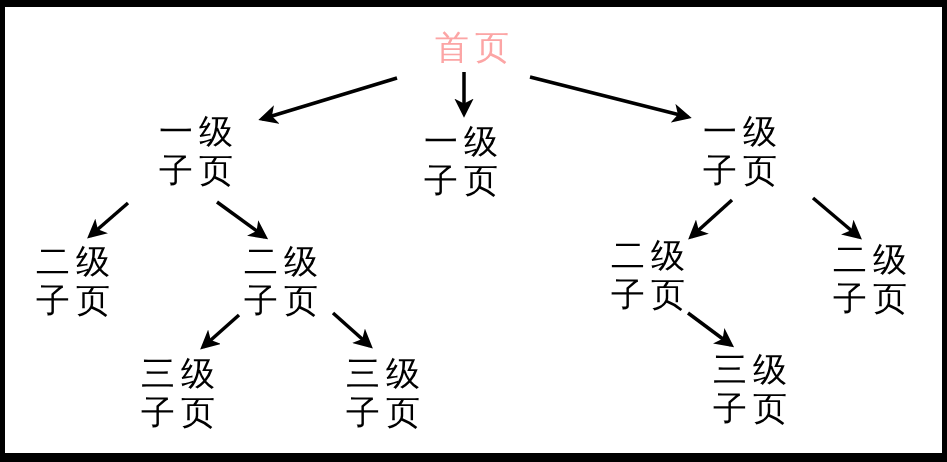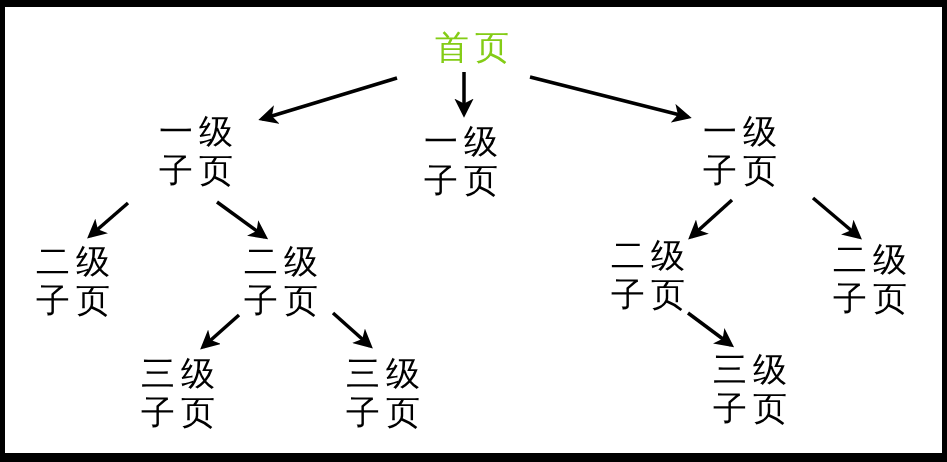--- a/index.html
+++ b/index.html
@@ -52,21 +52,21 @@
         <line x1="217" y1="202" x2="265" y2="237" stroke="#000000" stroke-width="3.5" marker-end="url(#arrowhead)"></line>
         <line x1="239" y1="315" x2="203" y2="347" stroke="#000000" stroke-width="3.5" marker-end="url(#arrowhead)"></line>
         <line x1="333" y1="313" x2="370" y2="346" stroke="#000000" stroke-width="3.5" marker-end="url(#arrowhead)"></line>
         <line x1="732" y1="200" x2="691" y2="237" stroke="#000000" stroke-width="3.5" marker-end="url(#arrowhead)"></line>
         <line x1="813" y1="198" x2="859" y2="237" stroke="#000000" stroke-width="3.5" marker-end="url(#arrowhead)"></line>
         <line x1="688" y1="313" x2="731" y2="345" stroke="#000000" stroke-width="3.5" marker-end="url(#arrowhead)"></line>
       </g>
   </svg>
 
   <div id="node-layer">
-      <div class="node" style="left: 472px; top: 28px; color: #84cc16; text-align: center;">
+      <div class="node" style="left: 472px; top: 28px; color: #fca5a5; text-align: center;">
         <span>首页</span>
       </div>
       <div class="node" style="left: 196px; top: 112px; color: rgb(0, 0, 0);">
         <span>一级</span>
         <span>子页</span>
       </div>
       <div class="node" style="left: 461px; top: 122px; color: rgb(0, 0, 0);">
         <span>一级</span>
         <span>子页</span>
       </div>

